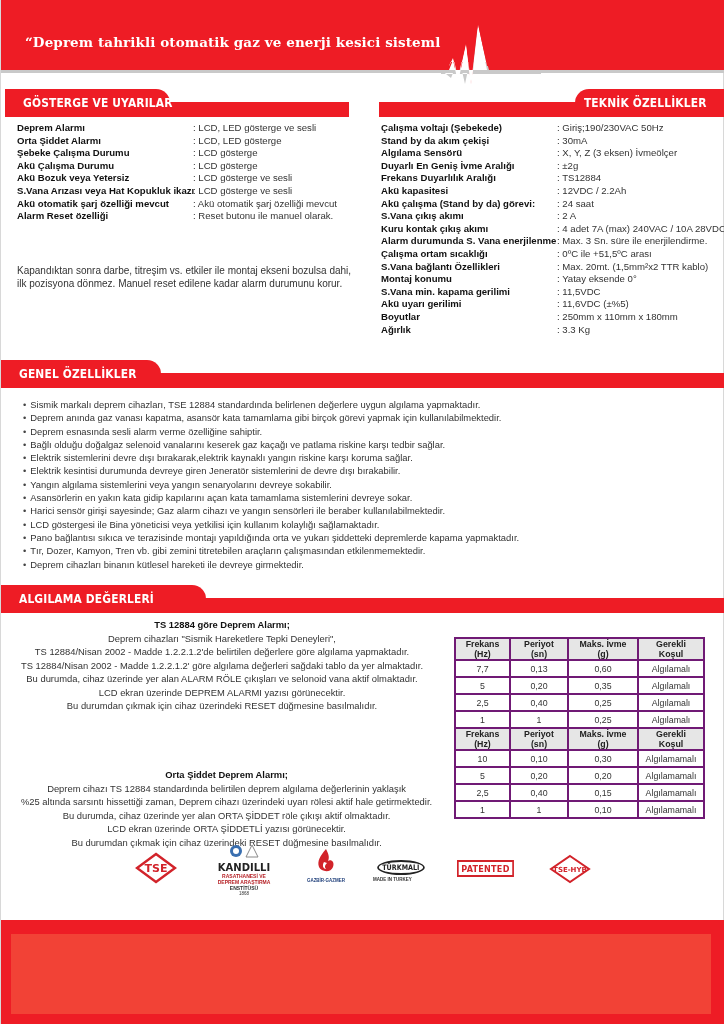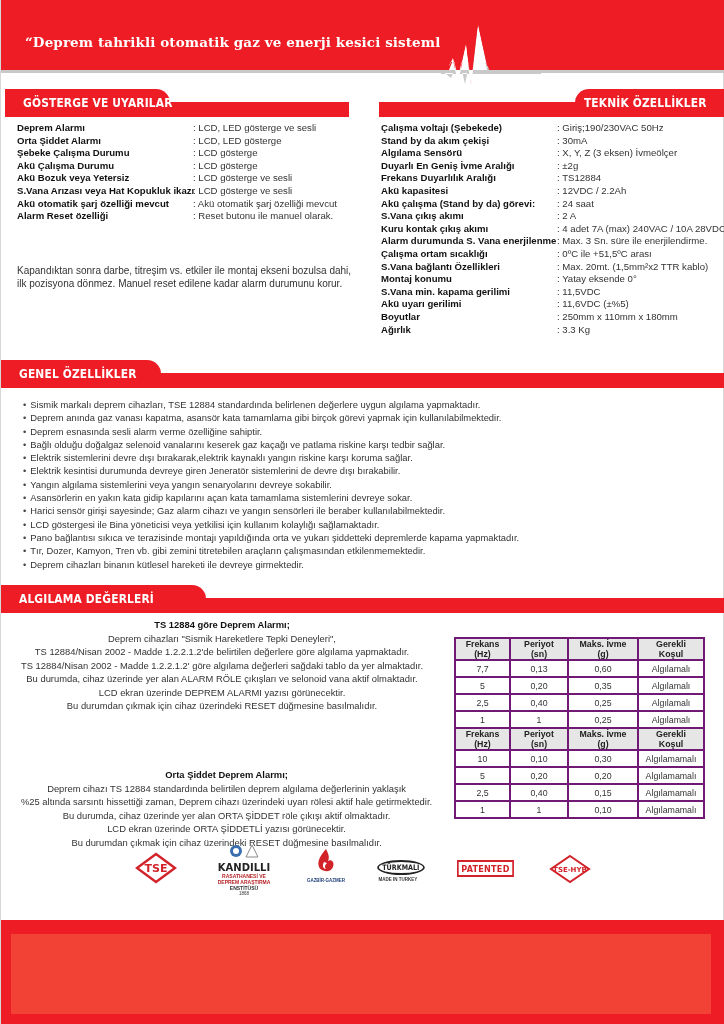--- a/index.html
+++ b/index.html
@@ -321,21 +321,21 @@
     </div>
 
     <div class="logo" style="left:302px; top:6px; width:46px; text-align:center;">
       <svg width="24" height="26" viewBox="0 0 24 26">
         <path d="M12,1 C6,8 3,13 5,19 C7,24 17,25 19,19 C21,14 17,11 14,13 C16,9 14,5 12,1 Z" fill="#d2232a"></path>
         <path d="M10,14 C8,17 9,21 12,21 C10,19 11,17 13,15 Z" fill="#fff"></path>
       </svg>
       <div style="font-size:4.5px; font-weight:bold; color:#1f3f7a;">GAZBİR-GAZMER</div>
     </div>
 
-    <div class="logo" style="left:372px; top:14px; width:50px; text-align:center;">
+    <div class="logo" style="left:372px; top:14px; width:50px; ">
       <div style="display:inline-block; border:2px solid #222; border-radius:50%; padding:1px 4px; font-family:'DejaVu Sans',sans-serif; font-weight:bold; font-size:7.5px; color:#222; transform:scaleX(0.85);">TÜRKMALI</div>
       <div style="font-size:4.5px; font-weight:bold; color:#333; margin-top:2px;">MADE IN TURKEY</div>
     </div>
 
     <div class="logo" style="left:456px; top:18px; border:2px solid #d2232a; padding:1px 3px; font-family:'DejaVu Sans',sans-serif; font-weight:bold; font-size:9.5px; color:#d2232a; transform:scaleX(0.85); transform-origin:left center; letter-spacing:0.3px;">PATENTED</div>
 
     <svg class="logo" style="left:548px; top:12px;" width="42" height="30" viewBox="0 0 42 30">
       <polygon points="21,2 40,15 21,28 2,15" fill="none" stroke="#d2232a" stroke-width="2"></polygon>
       <text x="21" y="18" text-anchor="middle" font-family="DejaVu Sans, sans-serif" font-weight="bold" font-size="7" fill="#d2232a">TSE-HYB</text>
     </svg>

